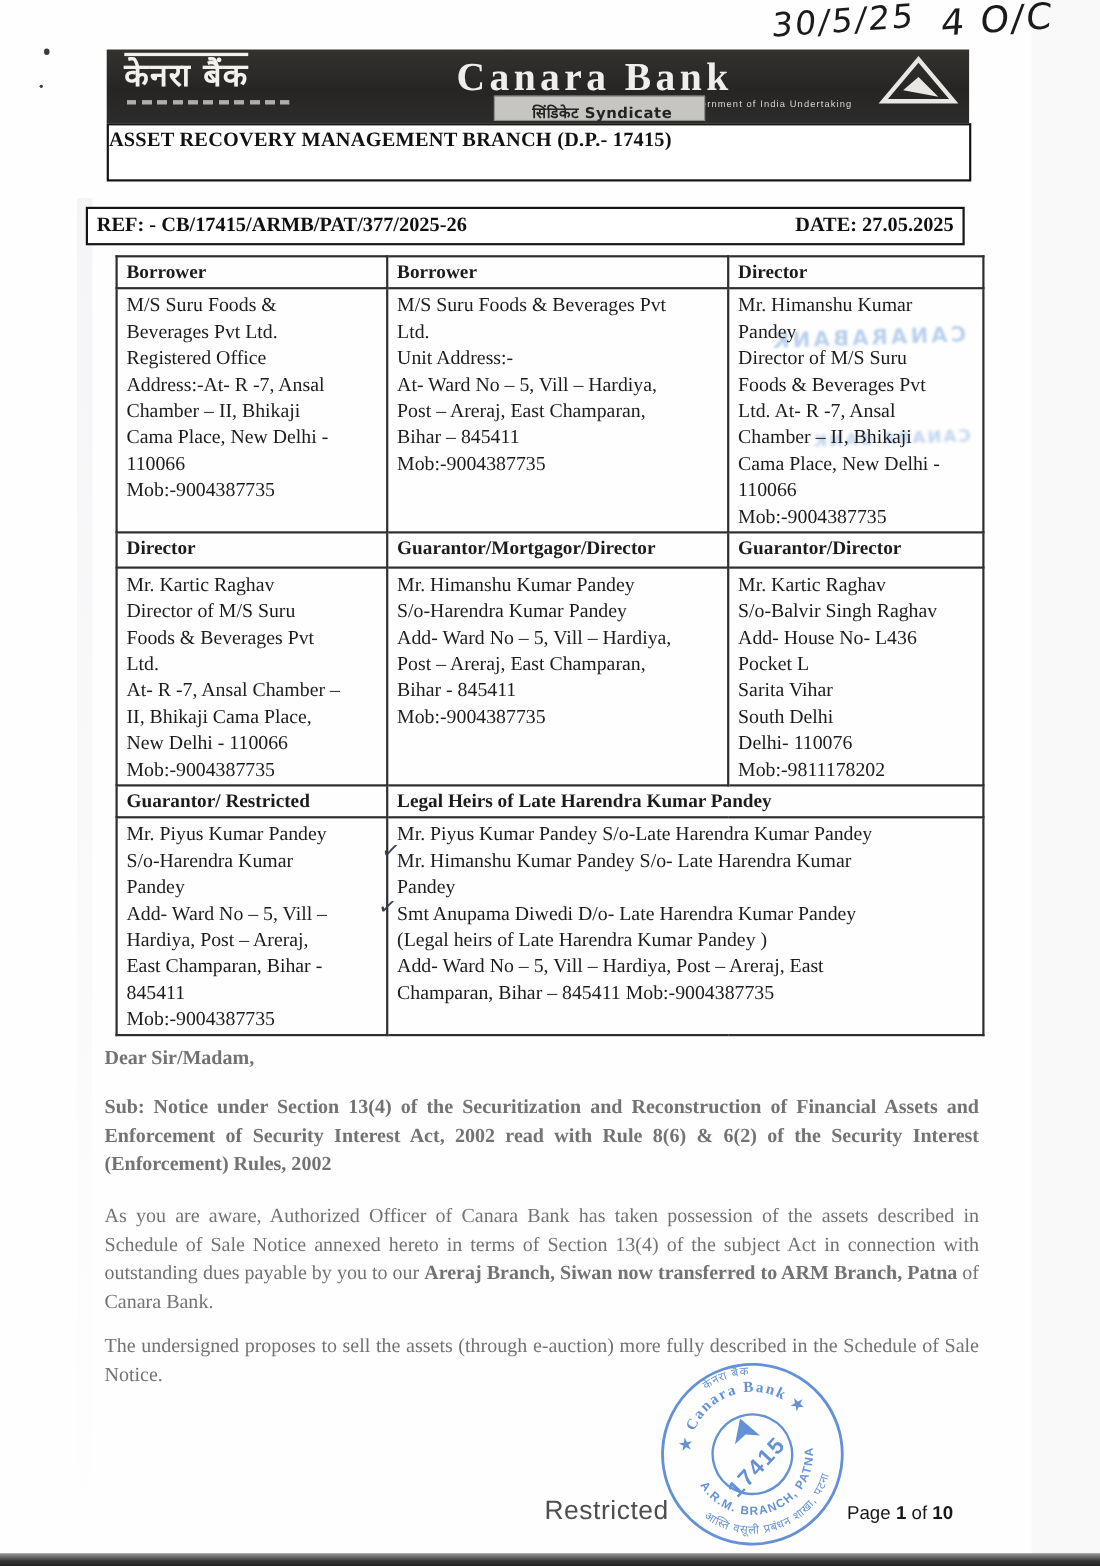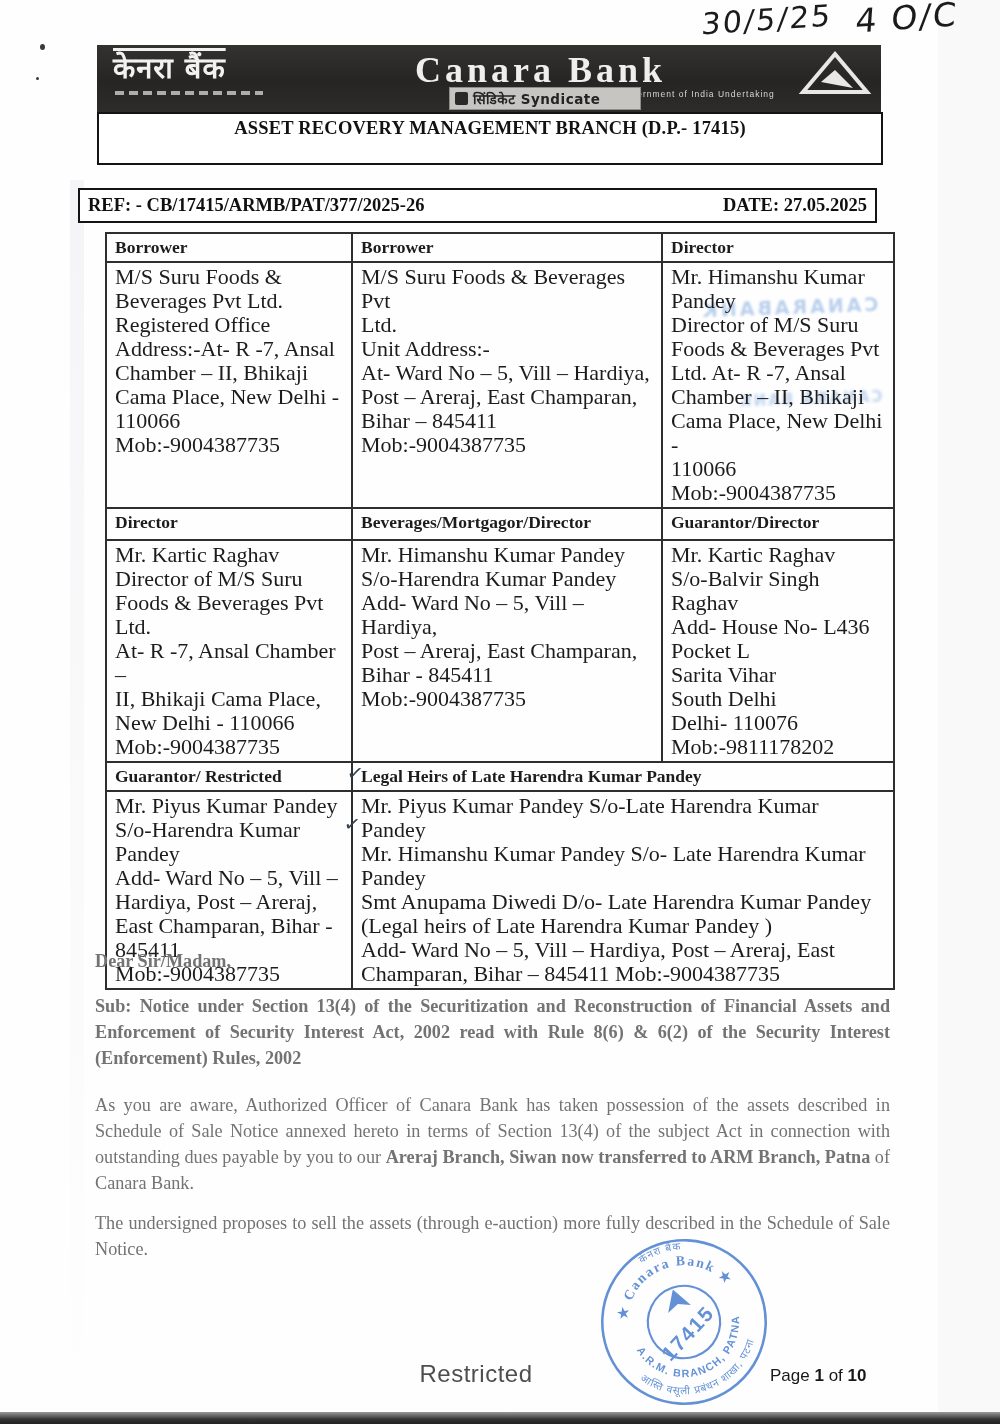--- a/index.html
+++ b/index.html
@@ -16,55 +16,55 @@
               font-weight:bold;font-size:29px;color:#f2f1ee;letter-spacing:1px;
               text-decoration:overline;text-decoration-thickness:3px;line-height:34px;}
   .hindi-sub{position:absolute;left:18px;top:46px;width:148px;height:4px;
              background:repeating-linear-gradient(90deg,#cfcecb 0 9px,transparent 9px 14px);opacity:.8;}
   .eng-logo{position:absolute;left:318px;top:4px;font-family:"Liberation Serif",serif;
             font-weight:bold;font-size:36px;color:#efeeec;letter-spacing:4px;}
   .eng-tag{position:absolute;left:512px;top:44px;font-family:"Liberation Sans",sans-serif;
            font-size:8.5px;color:#d8d7d4;letter-spacing:1px;}
   .tri-icon{position:absolute;left:698px;top:3px;}
   .synd-badge{position:absolute;left:352px;top:42px;width:192px;height:23px;background:#c6c5c2;
-              border:1px solid #8e8d8a;display:flex;align-items:center;gap:5px;padding-left:5px;box-sizing:border-box;}
+              border:1px solid #8e8d8a;display:flex;align-items:center;gap:5px;padding-left:5px;box-sizing:border-box;flex-direction:column;}
   .synd-ico{width:13px;height:13px;background:#2a2a2a;border-radius:2px;}
   .synd-txt{font-family:"DejaVu Sans",sans-serif;font-weight:bold;font-size:13.5px;color:#232323;letter-spacing:.5px;white-space:nowrap;}
   
   .branch-box{position:absolute;left:97px;top:112px;width:786px;height:53px;border:2px solid #141414;
-              box-sizing:border-box;text-align:center;font-weight:bold;font-size:18.5px;line-height:25px;padding-top:2px;
+              box-sizing:border-box;font-weight:bold;font-size:18.5px;line-height:25px;padding-top:2px;
               letter-spacing:.2px;color:#121212;background:#fff;}
   
   .ref-bar{position:absolute;left:78px;top:188px;width:799px;height:35px;border:2px solid #141414;
            box-sizing:border-box;display:flex;justify-content:space-between;align-items:center;
            padding:0 8px;font-weight:bold;font-size:18.5px;color:#101010;background:#fff;}
   
   .parties{position:absolute;left:105px;top:232px;width:788px;border-collapse:collapse;table-layout:fixed;}
   .parties td{border:2px solid #2e2e2e;vertical-align:top;padding:2px 8px;white-space:pre-line;
-              font-size:22px;line-height:24px;color:#1c1c1c;overflow:hidden;}
+              font-size:18px;line-height:24px;color:#1c1c1c;overflow:hidden;}
   .parties td.hd{font-weight:bold;font-size:17.5px;padding-top:1px;}
   tr.rh1{height:26px} tr.rb1{height:218px} tr.rh2{height:32px}
   tr.rb2{height:198px} tr.rh3{height:28px} tr.rb3{height:190px}
   .check{position:absolute;font-family:"DejaVu Sans",sans-serif;font-size:20px;color:#33404f;
          transform:rotate(8deg);font-weight:bold;}
   
   .bleed{position:absolute;font-family:"DejaVu Sans",sans-serif;font-weight:bold;color:#5b8fd6;
          transform:scaleX(-1) rotate(2deg);filter:blur(1px);}
   
   .para{position:absolute;left:95px;width:795px;text-align:justify;font-size:18.2px;line-height:26px;color:#737373;}
   .bold{font-weight:bold;}
   
   .stamp{position:absolute;left:598px;top:1236px;width:172px;height:172px;transform:rotate(-19deg);opacity:.85;}
   .stamp text{fill:#4a7fd0;}
   .stamp .arc-en{font-family:"Liberation Serif",serif;font-weight:bold;font-size:16px;letter-spacing:2px;}
   .stamp .arc-br{font-family:"Liberation Sans",sans-serif;font-weight:bold;font-size:12.5px;letter-spacing:1.5px;}
   .stamp .arc-hi{font-family:"DejaVu Sans",sans-serif;font-size:12px;letter-spacing:1px;}
   .stamp .num{font-family:"Liberation Sans",sans-serif;font-weight:bold;font-size:24px;letter-spacing:2px;}
   
-  .restricted{position:absolute;left:376px;top:1360px;width:200px;text-align:center;
+  .restricted{position:absolute;left:408px;top:1360px;width:200px;text-align:right;
               font-family:"Liberation Sans",sans-serif;font-size:24px;color:#4e4e4e;letter-spacing:.5px;}
   .pagenum{position:absolute;left:770px;top:1366px;width:125px;text-align:left;
            font-family:"Liberation Sans",sans-serif;font-size:17px;color:#181818;}
   .bottom-bar{position:absolute;left:0;top:1412px;width:1000px;height:12px;
               background:linear-gradient(180deg,#9a9a9a,#343434 60%,#222);}
   .speck{position:absolute;background:#3a3a3a;border-radius:50%;}
 </style>
 </head>
 <body>
 
@@ -138,21 +138,21 @@
 Director of M/S Suru
 Foods &amp; Beverages Pvt
 Ltd. At- R -7, Ansal
 Chamber – II, Bhikaji
 Cama Place, New Delhi -
 110066
 Mob:-9004387735</td>
     </tr>
     <tr class="rh2">
       <td class="hd">Director</td>
-      <td class="hd">Beverages/Mortgagor/Director</td>
+      <td class="hd">Guarantor/Mortgagor/Director</td>
       <td class="hd">Guarantor/Director</td>
     </tr>
     <tr class="rb2">
       <td>Mr. Kartic Raghav
 Director of M/S Suru
 Foods &amp; Beverages Pvt
 Ltd.
 At- R -7, Ansal Chamber –
 II, Bhikaji Cama Place,
 New Delhi - 110066

